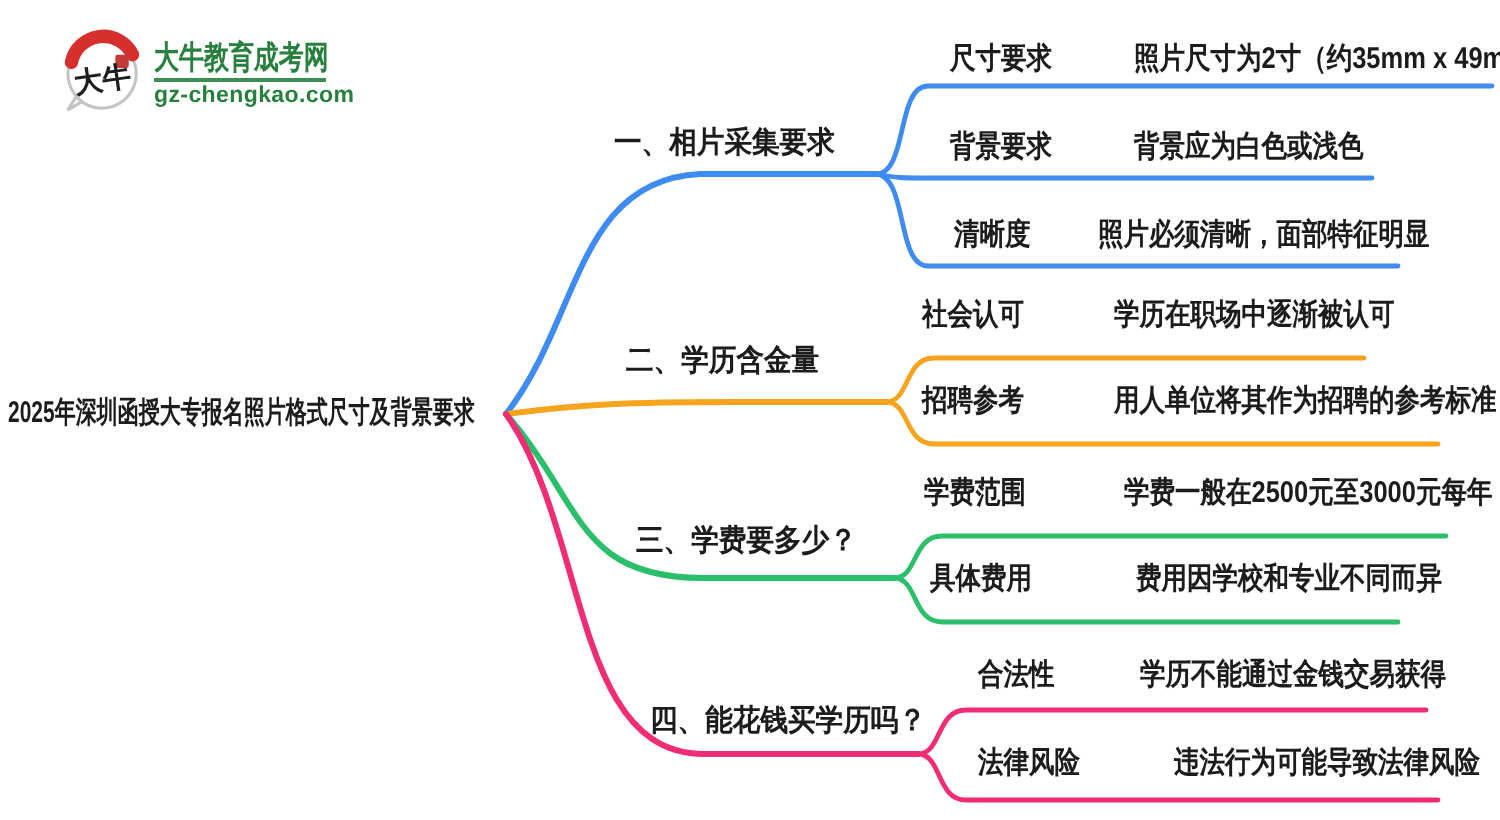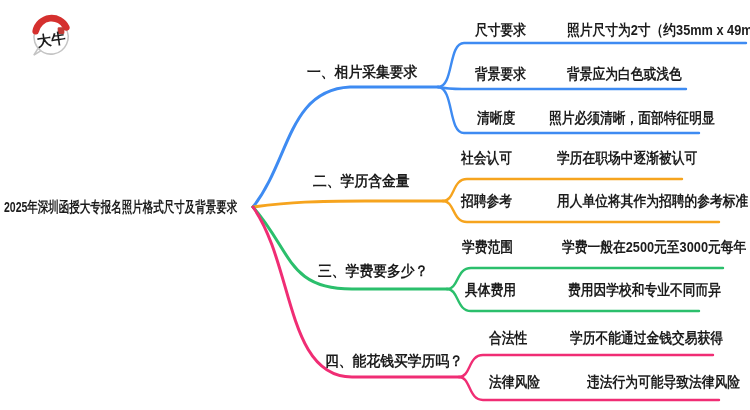--- a/index.html
+++ b/index.html
@@ -50,20 +50,25 @@
     </g>
   </svg>
 
   <div class="logo">
     <svg width="42" height="46" viewBox="0 0 44 46">
       <path d="M22 7 a18 18 0 1 1 -13.5 30 L4 44 l7.5 -4.5 A18 18 0 0 1 22 7 Z" fill="#ffffff" stroke="#c4c4c4" stroke-width="1.6"></path>
       <path d="M6 19 A17 17 0 0 1 38 15" fill="none" stroke="#D5302E" stroke-width="7" stroke-linecap="round"></path>
       <rect x="29" y="15" width="7" height="7" rx="1.2" fill="#C23B35"></rect>
       <text x="7" y="33" font-size="15" font-weight="bold" fill="#1d1d1d" transform="rotate(-8 22 26)">大牛</text>
     </svg>
+    <div class="logo-textblock">
+      <div class="logo-name">大牛教育成考网</div>
+      <div class="logo-sep"></div>
+      <div class="logo-domain">gz-chengkao.com</div>
+    </div>
   </div>
 
   <div class="txt root-title" style="left:4px;top:197px;">2025年深圳函授大专报名照片格式尺寸及背景要求</div>
 
   <div class="txt b-label" style="left:307px;top:62px;">一、相片采集要求</div>
   <div class="txt nk" style="left:475px;top:21px;">尺寸要求</div>
   <div class="txt nv" style="left:567px;top:21px;">照片尺寸为2寸（约35mm x 49mm）</div>
   <div class="txt nk" style="left:475px;top:65px;">背景要求</div>
   <div class="txt nv" style="left:567px;top:65px;">背景应为白色或浅色</div>
   <div class="txt nk" style="left:477px;top:109px;">清晰度</div>

